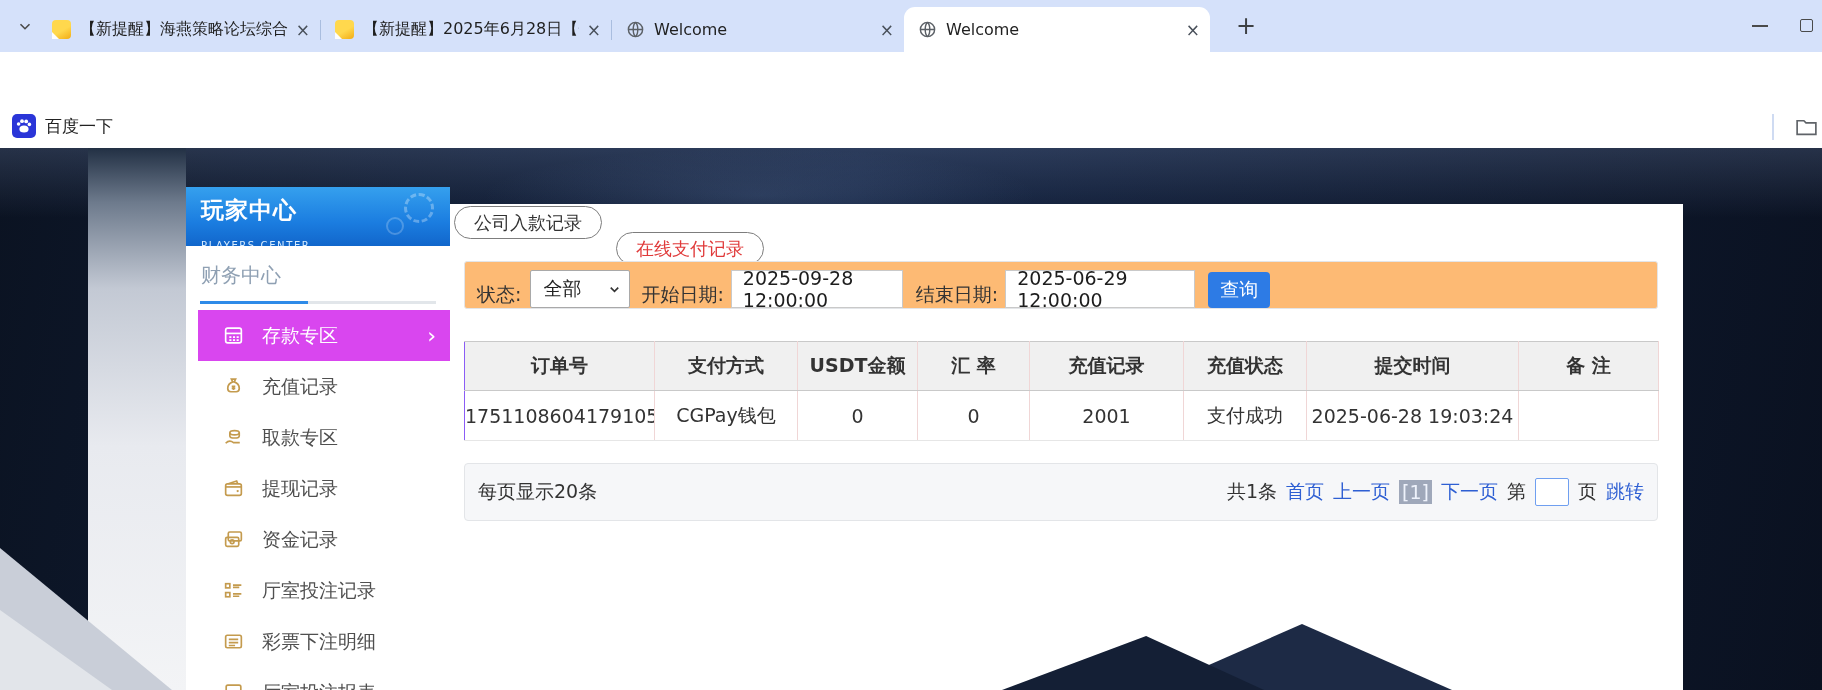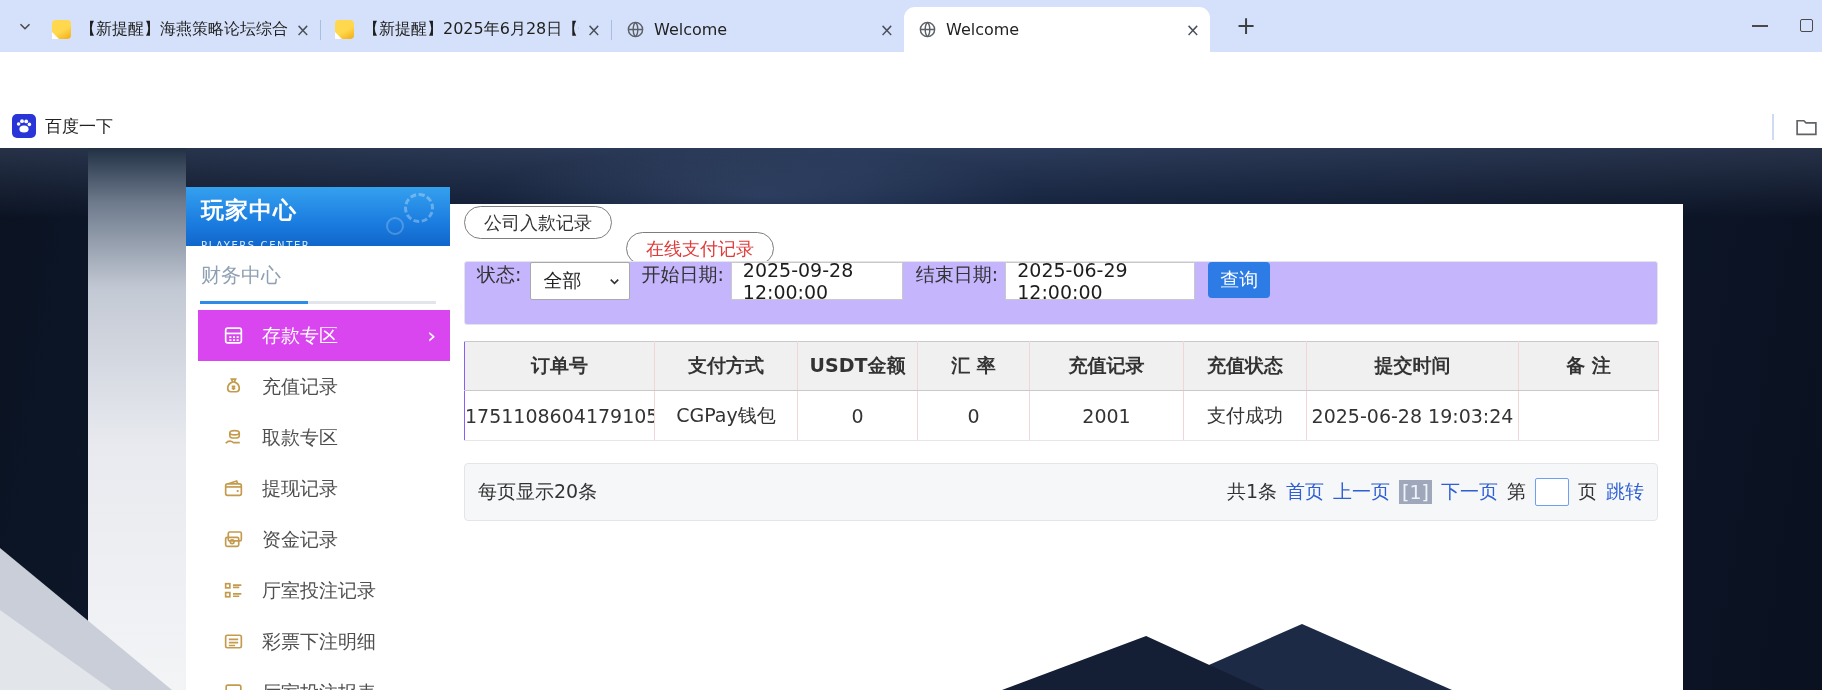--- a/index.html
+++ b/index.html
@@ -66,25 +66,25 @@
   .sb-rule-accent { position:absolute; left:0; top:0; width:108px; height:3px; background:#2f8be8; }
   .menu { position:absolute; left:12px; top:123px; width:252px; }
   .menu-item { display:flex; align-items:center; height:51px; color:#4f4f4f; font-size:19px; cursor:pointer; }
   .menu-item .mi { width:23px; height:23px; margin:0 17px 0 24px; color:#c49b4e; flex:none; }
   .menu-item.active { background:#d946ef; color:#fff; }
   .menu-item.active .mi { color:#fff; }
   .menu-item .arrow { margin-left:auto; margin-right:14px; color:#fff; font-size:22px; line-height:1; }
 
   
   .main { position:absolute; left:450px; top:56px; width:1233px; height:486px; background:#fff; z-index:2; }
-  .record-tabs { position:absolute; left:14px; top:2px; display:flex; gap:14px; }
+  .record-tabs { position:absolute; left:4px; top:2px; display:flex; gap:14px; }
   .pill { height:33px; padding:0 19px; display:flex; align-items:center; border:1px solid #7d7d7d; border-radius:17px; background:#fff; font-size:18px; color:#333; cursor:pointer; }
   .pill.red { color:#e03a3a;margin-top:26px; }
 
-  .filter { position:absolute; left:14px; top:57px; width:1194px; height:64px; background:#c4b5fd; border:1px solid #e3e5e8; border-radius:3px; display:flex; align-items:flex-start; }
+  .filter { position:absolute; left:14px; top:57px; width:1194px; height:48px; background:#fdba74; border:1px solid #e3e5e8; border-radius:3px; display:flex; align-items:flex-end; }
   .f-label { font-size:19px; color:#333; }
   .lbl-status { margin-left:12px; }
   .sel { margin-left:9px; width:100px; height:38px; background:#fff; border:1px solid #a9a9a9; border-radius:2px; display:flex; align-items:center; font-size:19px; color:#222; padding-left:12px; cursor:pointer; }
   .sel svg { margin-left:auto; margin-right:7px; }
   .lbl-start { margin-left:11px; }
   .dinput { margin-left:7px; height:38px; background:#fff; border:1px solid #c9c9c9; display:flex; align-items:center; padding-left:11px; font-size:19px; color:#1d1d1d; cursor:text; }
   .d1 { width:172px; } .d2 { width:190px; }
   .lbl-end { margin-left:13px; }
   .query-btn { margin-left:13px; width:62px; height:36px; background:#2d7be5; border:none; border-radius:4px; color:#fff; font-size:19px; cursor:pointer; font-family:inherit; }
 

